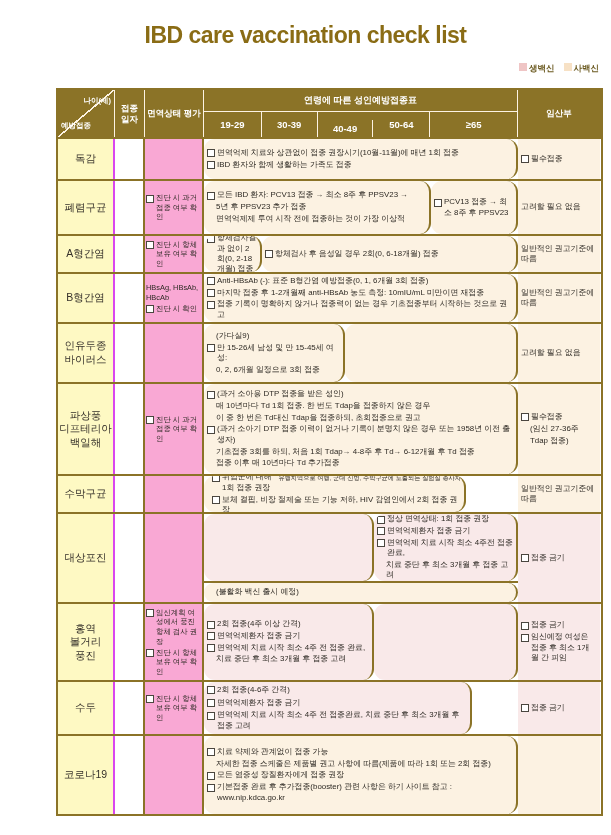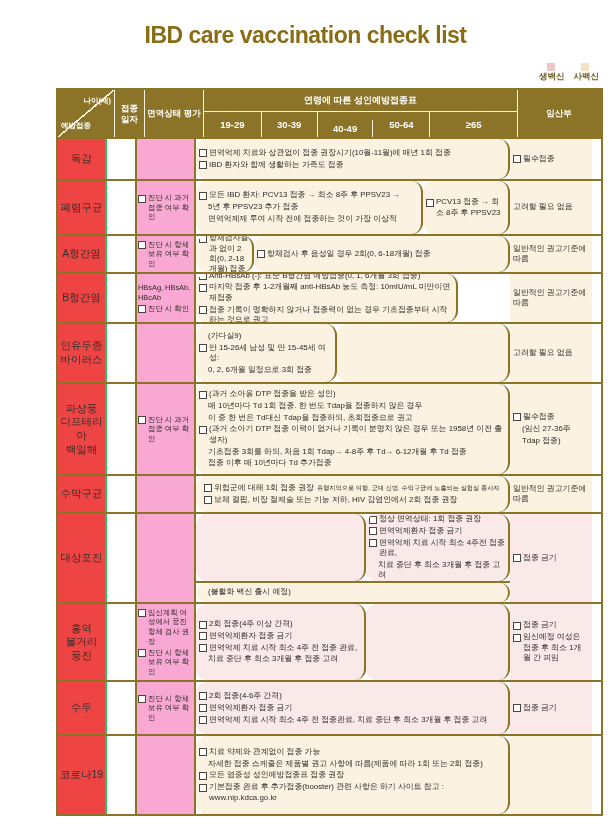--- a/index.html
+++ b/index.html
@@ -2,21 +2,21 @@
 <html><head>
 <meta charset="utf-8">
 <style>
   html,body{margin:0;padding:0;background:#fff;}
   .page{position:relative;width:611px;height:835px;background:#ffffff;overflow:hidden;
         font-family:"Liberation Sans","DejaVu Sans",sans-serif;color:#2e2a24;}
   .title{position:absolute;top:22px;left:0;width:611px;text-align:center;
          font-size:23px;font-weight:bold;color:#8a6c15;letter-spacing:-0.5px;}
   .legend{position:absolute;top:63px;right:12px;display:flex;gap:9px;align-items:center;
           font-size:8.5px;font-weight:bold;color:#6b5a20;}
-  .legend .li{display:flex;align-items:center;flex-direction:column;}
+  .legend .li{display:flex;align-items:flex-start;}
   .sw{width:8px;height:8px;display:inline-block;margin-right:2px;}
   .table{position:absolute;left:56px;top:88px;width:547px;box-sizing:border-box;
          border:2.5px solid #8b7327;}
   
   .header{display:flex;height:47px;background:#8b7327;color:#fff;}
   .hc{box-sizing:border-box;border-right:1.5px solid #fdf3e3;display:flex;flex-direction:column;
       align-items:center;justify-content:center;text-align:center;font-size:8.5px;font-weight:bold;line-height:1.2;}
   .hdate{width:30px;}
   .himmune{width:59px;}
   .hpreg{width:82px;border-right:none;}
@@ -27,21 +27,21 @@
   .agewrap{width:314px;box-sizing:border-box;border-right:1.5px solid #fdf3e3;display:flex;flex-direction:column;}
   .agetitle{height:22px;box-sizing:border-box;border-bottom:1.5px solid #fdf3e3;display:flex;
             align-items:center;justify-content:center;font-size:9px;font-weight:bold;}
   .agecols{flex:1;display:flex;}
   .agecol{box-sizing:border-box;border-right:1.5px solid #fdf3e3;display:flex;align-items:center;
           justify-content:center;font-size:9.5px;font-weight:bold;}
   .agecol:last-child{border-right:none;}
   
   .row{display:flex;border-top:2px solid #8b7327;box-sizing:border-box;}
   .cell{box-sizing:border-box;overflow:hidden;}
-  .name{width:49px;background:#ef4444;border-right:2px solid #22c55e;display:flex;flex-direction:column;
+  .name{width:57px;background:#fef9c3;border-right:2px solid #d946ef;display:flex;flex-direction:column;
         justify-content:center;align-items:center;font-size:10.5px;line-height:1.3;color:#35302a;text-align:center;}
   .date{width:30px;background:#ffffff;border-right:2px solid #8b7327;}
   .immune{width:59px;background:#f9a8d4;border-right:2px solid #8b7327;display:flex;flex-direction:column;
           justify-content:center;font-size:7.4px;line-height:1.3;padding:2px 1px;}
   .content{width:314px;display:flex;flex-direction:column;}
   .band{display:flex;flex:1;min-height:0;}
   .band + .band{border-top:2px solid #8b7327;}
   .ccell{box-sizing:border-box;border-right:2px solid #8b7327;display:flex;flex-direction:column;
          justify-content:center;padding:2px 3px;font-size:7.9px;line-height:1.32;overflow:hidden;border-radius:11px;}
   .preg{width:82px;display:flex;flex-direction:column;justify-content:center;
@@ -202,21 +202,21 @@
             <div class="line">
               <span>HBsAg, HBsAb, HBcAb</span>
             </div>
             <div class="line">
               <span class="cb"></span>
               <span>진단 시 확인</span>
             </div>
           </div>
           <div class="cell content">
             <div class="band">
-              <div class="ccell bg-cream" style="width: 262px;">
+              <div class="ccell bg-cream" style="width: 314px;">
                 <div class="line">
                   <span class="cb"></span>
                   <span>Anti-HBsAb (-): 표준 B형간염 예방접종(0, 1, 6개월 3회 접종)</span>
                 </div>
                 <div class="line">
                   <span class="cb"></span>
                   <span>마지막 접종 후 1-2개월째 anti-HBsAb 농도 측정: 10mIU/mL 미만이면 재접종</span>
                 </div>
                 <div class="line">
                   <span class="cb"></span>
@@ -314,21 +314,21 @@
           </div>
         </div>
         <div class="row" style="height: 38px;">
           <div class="cell name">
             <div>수막구균</div>
           </div>
           <div class="cell date"></div>
           <div class="cell immune"></div>
           <div class="cell content">
             <div class="band">
-              <div class="ccell bg-cream" style="width: 314px; padding-left: 8px;">
+              <div class="ccell bg-cream" style="width: 262px; padding-left: 8px;">
                 <div class="line">
                   <span class="cb"></span>
                   <span>위험군에 대해 1회 접종 권장</span>
                   <span class="small">유행지역으로 여행, 군대 신병, 수막구균에 노출되는 실험실 종사자</span>
                 </div>
                 <div class="line">
                   <span class="cb"></span>
                   <span>보체 결핍, 비장 절제술 또는 기능 저하, HIV 감염인에서 2회 접종 권장</span>
                 </div>
               </div>
@@ -438,21 +438,21 @@
           </div>
           <div class="cell date"></div>
           <div class="cell immune">
             <div class="line">
               <span class="cb"></span>
               <span>진단 시 항체 보유 여부 확인</span>
             </div>
           </div>
           <div class="cell content">
             <div class="band">
-              <div class="ccell bg-pink" style="width: 314px;">
+              <div class="ccell bg-pink" style="width: 268px; justify-content: space-between;">
                 <div class="line">
                   <span class="cb"></span>
                   <span>2회 접종(4-6주 간격)</span>
                 </div>
                 <div class="line">
                   <span class="cb"></span>
                   <span>면역억제환자 접종 금기</span>
                 </div>
                 <div class="line">
                   <span class="cb"></span>
@@ -479,21 +479,21 @@
               <div class="ccell bg-cream" style="width: 314px;">
                 <div class="line">
                   <span class="cb"></span>
                   <span>치료 약제와 관계없이 접종 가능</span>
                 </div>
                 <div class="line ind">
                   <span>자세한 접종 스케줄은 제품별 권고 사항에 따름(제품에 따라 1회 또는 2회 접종)</span>
                 </div>
                 <div class="line">
                   <span class="cb"></span>
-                  <span>모든 염증성 성인예방접종표 접종 권장</span>
+                  <span>모든 염증성 장질환자에게 접종 권장</span>
                 </div>
                 <div class="line">
                   <span class="cb"></span>
                   <span>기본접종 완료 후 추가접종(booster) 관련 사항은 하기 사이트 참고 : www.nip.kdca.go.kr</span>
                 </div>
               </div>
             </div>
           </div>
           <div class="cell preg bg-cream"></div>
         </div>

